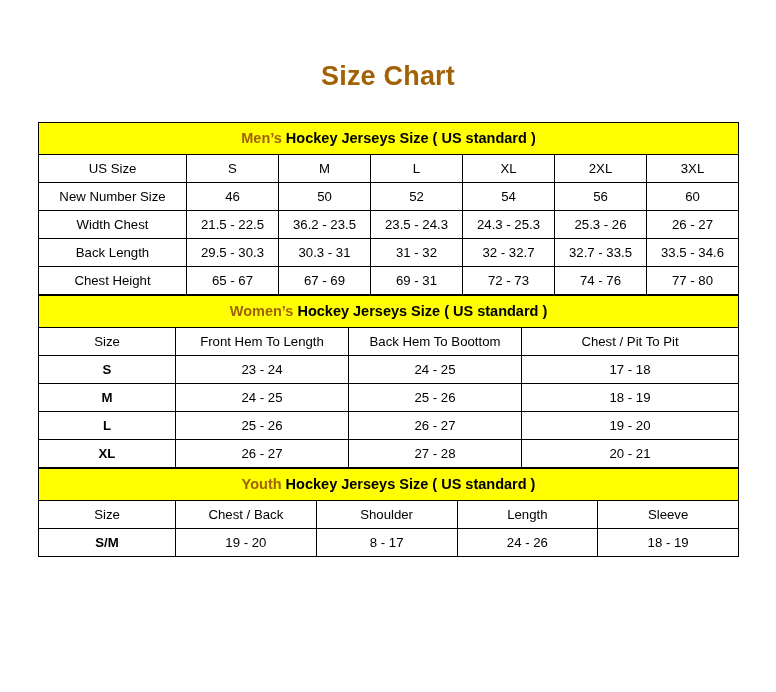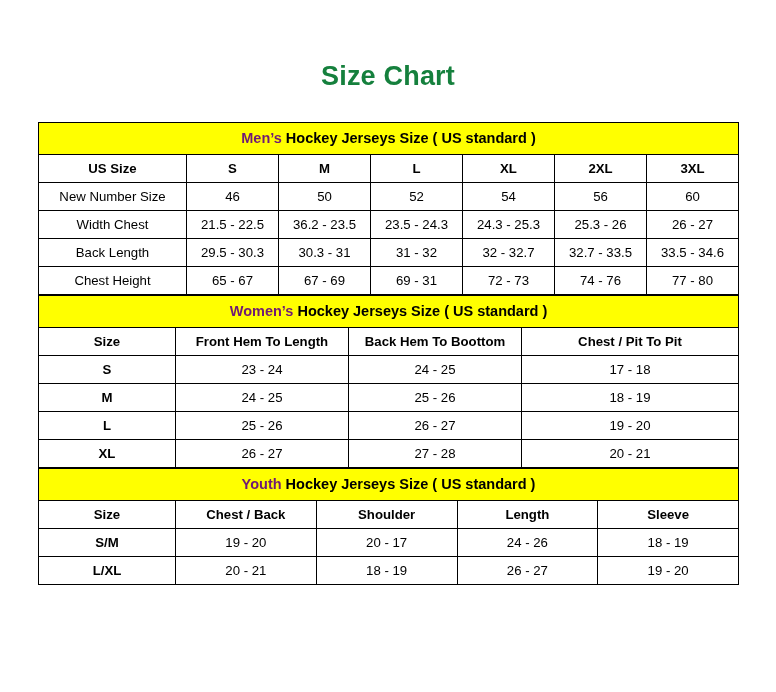--- a/index.html
+++ b/index.html
@@ -17,21 +17,21 @@
   .page {
     position: relative;
     width: 776px;
     height: 692px;
     box-sizing: border-box;
   }
   .title {
     text-align: center;
     font-size: 27px;
     font-weight: bold;
-    color: #15803d;
+    color: #a16207;
     letter-spacing: 0.2px;
     padding-top: 62px;
     padding-bottom: 0;
     line-height: 1.1;
   }
   .tables {
     margin: 30px 38px 0 38px;
   }
   table {
     width: 700px;
@@ -47,24 +47,24 @@
     height: 27px;
     font-weight: normal;
   }
   .section-head td {
     background: #ffff00;
     font-weight: bold;
     font-size: 14.5px;
     height: 31px;
   }
   .section-head .accent {
-    color: #701a75;
+    color: #a16207;
   }
   .colhead td {
-    font-weight: bold;
+    font-weight: normal;
   }
   .rowlabel {
     
   }
   .bold {
     font-weight: bold;
   }
   
   table.men col.c0 { width: 148px; }
   table.men col.cx { width: 92px; }
@@ -207,28 +207,21 @@
         <tr class="colhead">
           <td>Size</td>
           <td>Chest / Back</td>
           <td>Shoulder</td>
           <td>Length</td>
           <td>Sleeve</td>
         </tr>
         <tr>
           <td class="bold">S/M</td>
           <td>19 - 20</td>
-          <td>20 - 17</td>
+          <td>8 - 17</td>
           <td>24 - 26</td>
           <td>18 - 19</td>
         </tr>
-        <tr>
-          <td class="bold">L/XL</td>
-          <td>20 - 21</td>
-          <td>18 - 19</td>
-          <td>26 - 27</td>
-          <td>19 - 20</td>
-        </tr>
       </tbody>
     </table>
 
   </div>
 </div>
 
 </body></html>

